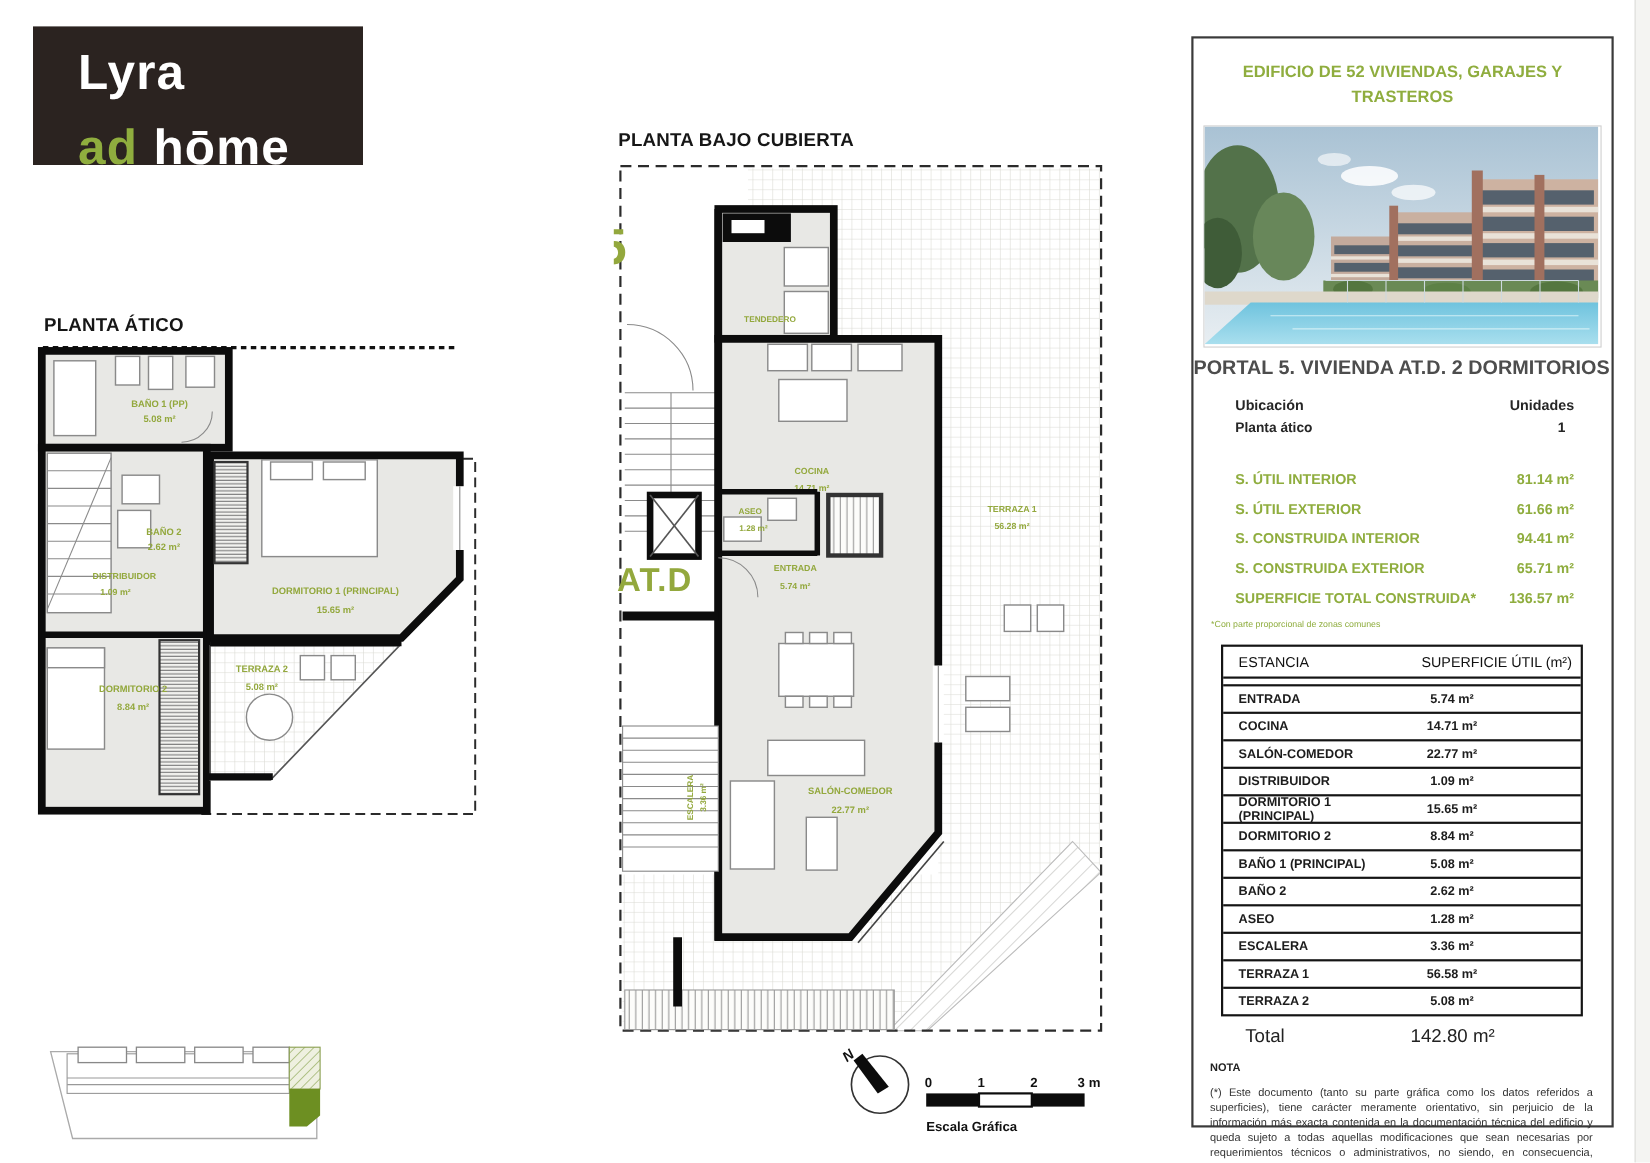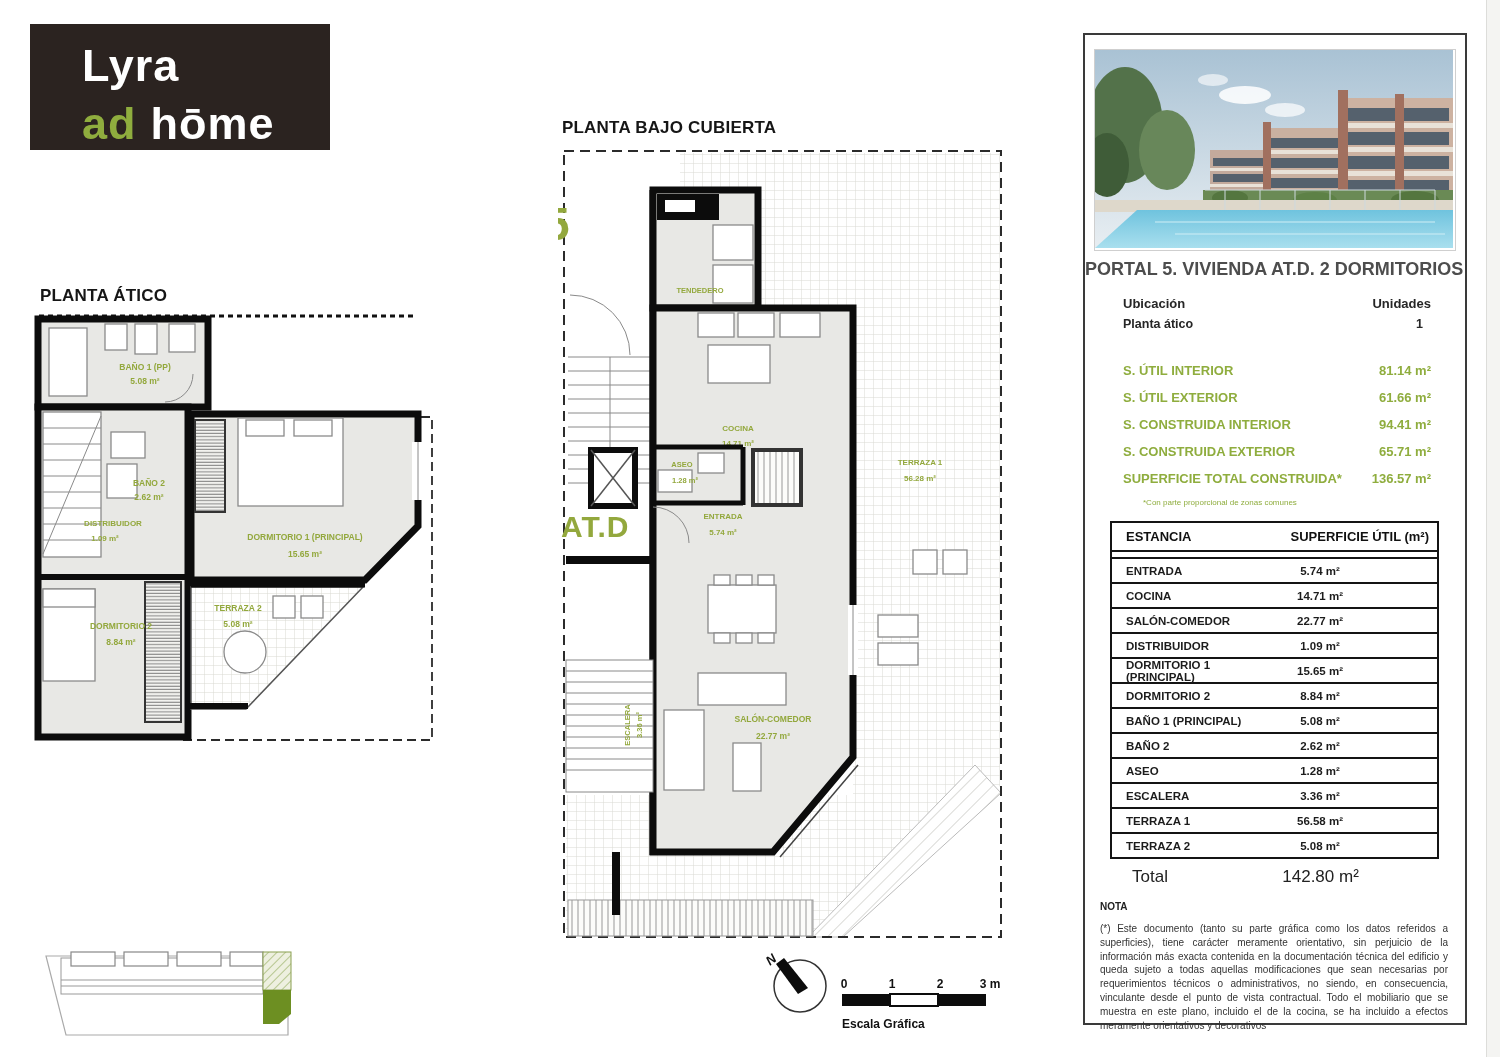--- a/index.html
+++ b/index.html
@@ -2,23 +2,23 @@
 <html><head>
 <meta charset="utf-8">
 <style>
   html,body{margin:0;padding:0;background:#ffffff;}
   .page{position:relative;width:1500px;height:1057px;background:#ffffff;overflow:hidden;
         font-family:"Liberation Sans",sans-serif;color:#222;}
   .edge-strip{position:absolute;right:0;top:0;width:13px;height:100%;background:#f4f4f2;border-left:1px solid #ddddda;}
 
   
   .logo{position:absolute;left:30px;top:24px;width:300px;height:126px;background:#2b2320;
-        padding-left:52px;box-sizing:border-box;}
+        padding-left:41px;box-sizing:border-box;}
   .logo .l1{display:block;margin-top:16px;font-size:45px;font-weight:bold;color:#fff;letter-spacing:1px;}
-  .logo .l2{display:block;margin-top:6px;font-size:45px;font-weight:bold;color:#fff;letter-spacing:1px;}
+  .logo .l2{display:block;margin-top:16px;font-size:45px;font-weight:bold;color:#fff;letter-spacing:1px;}
   .logo .accent{color:#8fad3e;margin-right:14px;}
 
   .plan-title{position:absolute;font-size:17px;font-weight:bold;color:#161616;letter-spacing:.2px;}
 
   svg{position:absolute;overflow:hidden;}
   svg text{font-family:"Liberation Sans",sans-serif;}
   .gl{fill:#93a83d;font-weight:bold;}
   .f7{font-size:7.5px}.f8{font-size:8px}.f85{font-size:8.5px}
   .unit-lbl{font-size:30px;fill:#93a83d;font-weight:bold;letter-spacing:1px;}
   .digit-lbl{font-size:46px;fill:#93a83d;font-weight:bold;}
@@ -31,23 +31,23 @@
          box-sizing:border-box;background:#fff;}
   .panel-title{margin:20px auto 0;max-width:320px;text-align:center;font-size:15px;font-weight:bold;
                color:#8fad3e;line-height:1.5;}
   .photo{margin:14px auto 0;width:360px;height:200px;border:1px solid #cfcfcf;position:relative;}
   .photo svg{position:absolute;left:0;top:0;}
   .portal-title{margin-top:8px;font-size:18px;font-weight:bold;color:#4d4d4d;}
   .loc-row{display:flex;justify-content:space-between;margin:16px 34px 0 38px;font-size:13px;font-weight:bold;color:#262626;}
   .loc-row2{display:flex;justify-content:space-between;margin:6px 42px 0 38px;font-size:12.5px;font-weight:bold;color:#262626;}
   .sum-row{display:flex;justify-content:space-between;margin:0 34px 12px 38px;font-size:13px;font-weight:bold;color:#8fad3e;}
   .sum-rows{margin-top:32px;}
-  .footnote{margin:0 0 0 58px;font-size:8px;color:#8fad3e;}
+  .footnote{margin:0 0 0 16px;font-size:8px;color:#8fad3e;}
   .est-table{margin:14px 0 0 25px;width:329px;border:2px solid #141414;box-sizing:border-box;}
-  .est-header{display:flex;border-bottom:2px solid #141414;font-size:13px;font-weight:bold;color:#111;
+  .est-header{display:flex;border-bottom:2px solid #141414;font-size:13px;font-weight:normal;color:#111;
               padding:6px 0;}
   .est-header .h1{flex:0 0 40%;padding-left:14px;box-sizing:border-box;}
   .est-header .h2{flex:1;text-align:right;padding-right:8px;}
   .est-spacer{height:5px;border-bottom:2px solid #141414;}
   .est-row{display:flex;align-items:center;height:23px;border-bottom:2px solid #141414;font-size:11.5px;color:#1c1c1c;}
   .est-row:last-child{border-bottom:none;}
   .est-row .c1{flex:0 0 40%;padding-left:14px;box-sizing:border-box;font-weight:600;}
   .est-row .c2{flex:0 0 48%;text-align:center;font-weight:600;}
   .total-row{display:flex;align-items:center;margin-top:8px;margin-left:25px;width:329px;}
   .total-row .c1{flex:0 0 40%;padding-left:22px;box-sizing:border-box;font-size:17px;color:#222;}
@@ -280,20 +280,21 @@
     <text x="140" y="46" font-size="12" font-weight="bold" text-anchor="middle" fill="#111">1</text>
     <text x="188" y="46" font-size="12" font-weight="bold" text-anchor="middle" fill="#111">2</text>
     <text x="238" y="46" font-size="12" font-weight="bold" text-anchor="middle" fill="#111">3 m</text>
     <rect x="90" y="52" width="48" height="12" fill="#0c0c0c"></rect>
     <rect x="138" y="52" width="48" height="12" fill="#fff" stroke="#0c0c0c" stroke-width="2"></rect>
     <rect x="186" y="52" width="48" height="12" fill="#0c0c0c"></rect>
     <text x="90" y="86" font-size="12" font-weight="bold" fill="#111">Escala Gráfica</text>
   </svg>
 
   <div class="panel">
+    <div class="panel-title">EDIFICIO DE 52 VIVIENDAS, GARAJES Y TRASTEROS</div>
 
     <div class="photo">
       <svg width="358" height="198" viewBox="0 0 358 198">
         <defs>
           <linearGradient id="p_sky" x1="0" y1="0" x2="0" y2="1">
             <stop offset="0" stop-color="#a9c2d4"></stop>
               <stop offset="1" stop-color="#e8eef2"></stop>
           </linearGradient>
           <linearGradient id="p_pool" x1="0" y1="0" x2="0" y2="1">
             <stop offset="0" stop-color="#6fc3de"></stop>

